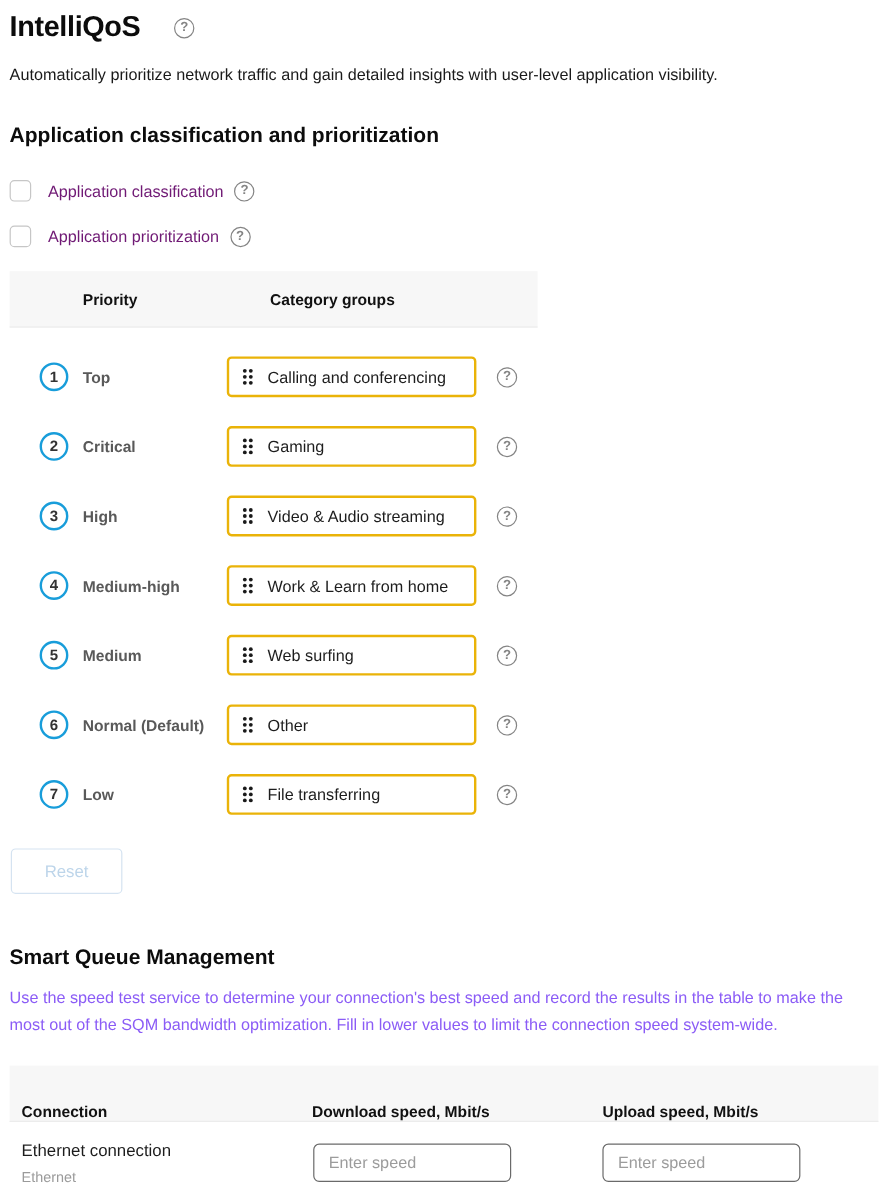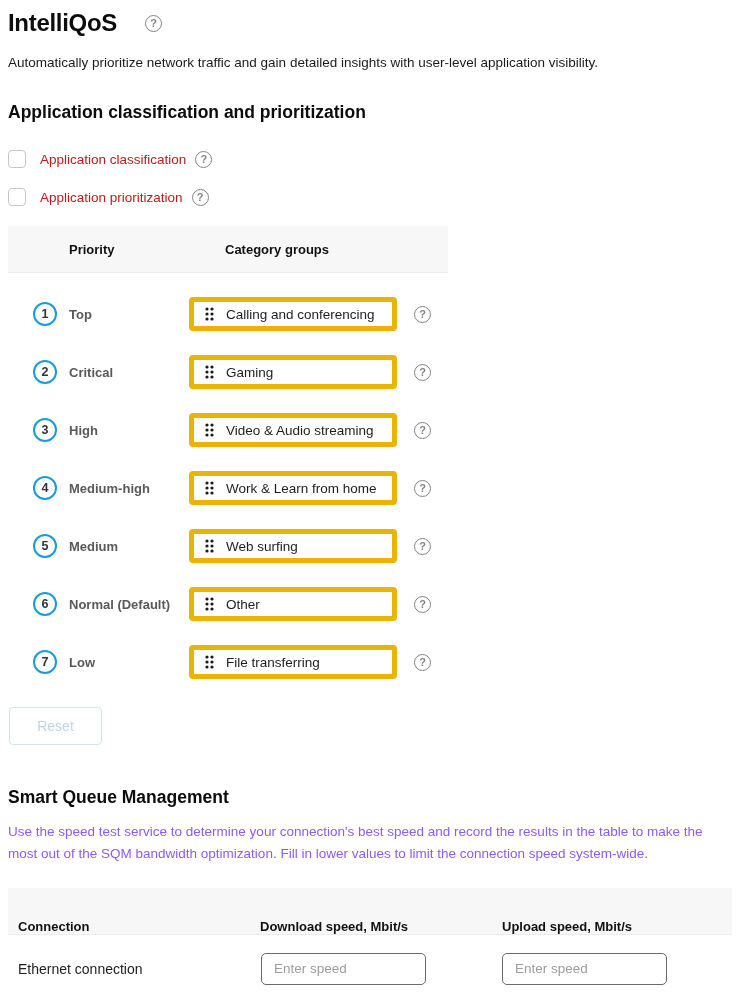--- a/index.html
+++ b/index.html
@@ -29,21 +29,21 @@
   .h2-class { margin-top:29px; }
   .h2-sqm { margin-top:41px; }
 
   
   .checkbox-group { margin-top:27px; }
   .checkbox-row { display:flex; align-items:center; margin-bottom:20px; height:18px; }
   .checkbox {
     width:18px; height:18px; border:1px solid #c6c6c6; border-radius:4px;
     background:#fff; cursor:pointer; flex:0 0 auto;
   }
-  .checkbox-label { margin-left:14px; font-size:13.5px; color:#b91c1c; cursor:pointer; }
+  .checkbox-label { margin-left:14px; font-size:13.5px; color:#701a75; cursor:pointer; }
   .checkbox-row .help-icon { margin-left:9px; }
 
   
   .prio-table { width:440px; margin-top:19px; }
   .prio-head {
     height:47px; background:#f7f7f7; border-bottom:1px solid #ececec;
     display:flex; align-items:center; font-size:13px; font-weight:700; color:#111;gap:34px;
   }
   .prio-head .col-priority { margin-left:61px; width:122px; }
   .prio-head .col-category { }
@@ -51,21 +51,21 @@
   .prio-row { height:58px; display:flex; align-items:center; }
   .num-circle {
     width:24px; height:24px; margin-left:25px; flex:0 0 auto;
     border:2px solid #189dda; border-radius:50%;
     display:flex; align-items:center; justify-content:center;
     font-size:12.5px; font-weight:700; color:#333; background:#fff;
   }
   .prio-label { margin-left:12px; width:120px; flex:0 0 auto; font-size:13px; font-weight:700; color:#595959; }
   .cat-box {
     width:208px; height:34px; flex:0 0 auto;
-    border:5px solid #eab308; border-radius:4px; background:#fff;
+    border:2px solid #eab308; border-radius:4px; background:#fff;
     display:flex; align-items:center; padding-left:11px; cursor:pointer;
   }
   .drag-handle { width:9px; height:14px; flex:0 0 auto; cursor:grab; display:block; }
   .cat-text { margin-left:12px; font-size:13.5px; color:#1d1d1d; white-space:nowrap; }
   .prio-row .help-icon { margin-left:17px; }
 
   
   .reset-btn {
     margin-top:16px; margin-left:1px; width:93px; height:38px;
     background:#fff; border:1px solid #d5e3f1; border-radius:4px;
@@ -253,20 +253,21 @@
 
   <div class="sqm-table">
     <div class="sqm-head">
       <span class="col-conn">Connection</span>
       <span class="col-dl">Download speed, Mbit/s</span>
       <span class="col-ul">Upload speed, Mbit/s</span>
     </div>
     <div class="sqm-row">
       <div class="col-conn">
         <div class="conn-name">Ethernet connection</div>
+        <div class="conn-sub">Ethernet</div>
       </div>
       <div class="col-dl">
         <input class="speed-input" type="text" placeholder="Enter speed" value="" style="">
       </div>
       <div class="col-ul">
         <input class="speed-input" type="text" placeholder="Enter speed" value="" style="">
       </div>
     </div>
   </div>
 

